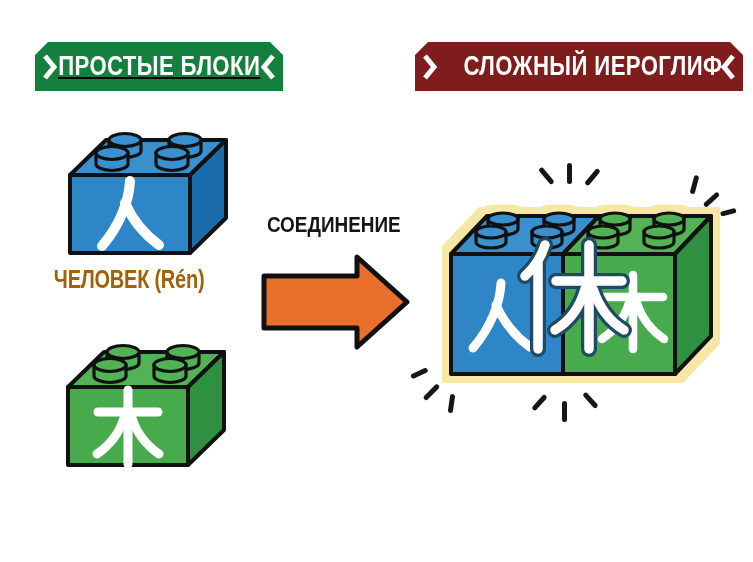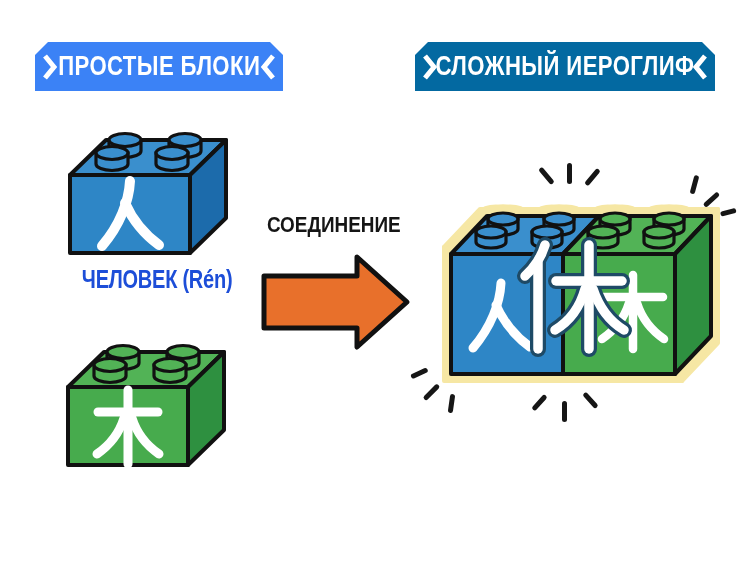--- a/index.html
+++ b/index.html
@@ -5,32 +5,32 @@
   html,body{margin:0;padding:0;background:#ffffff;}
   #stage{
     position:relative;width:753px;height:562px;background:#ffffff;overflow:hidden;
     font-family:"Liberation Sans","DejaVu Sans",sans-serif;
   }
   
   .ribbon{
     position:absolute;height:49px;display:flex;align-items:center;justify-content:center;
     clip-path:polygon(13px 0, calc(100% - 13px) 0, 100% 13px, 100% 100%, 0 100%, 0 13px);
   }
-  .ribbon.blue{background:#3b82f6;}
-  .ribbon.orange{background:#0369a1;}
+  .ribbon.blue{background:#15803d;text-decoration:underline;}
+  .ribbon.orange{background:#7f1d1d;padding-left:28px;}
   .ribbon .chev{position:absolute;top:50%;margin-top:-14px;width:15px;height:28px;}
   .ribbon .chev.left{left:7px;}
   .ribbon .chev.right{right:7px;}
   .ribbon-text{
     color:#ffffff;font-weight:700;font-size:27px;line-height:1;letter-spacing:.5px;
     display:inline-block;transform:scaleX(.82);transform-origin:center;white-space:nowrap;
   }
   
   .caption{
-    position:absolute;text-align:right;color:#1d4ed8;font-weight:700;font-size:25px;line-height:1.05;
+    position:absolute;text-align:left;color:#a16207;font-weight:700;font-size:25px;line-height:1.05;
   }
   .caption .condensed{display:inline-block;transform:scaleX(.8);transform-origin:center;white-space:nowrap;letter-spacing:-.3px;}
   .connector-caption{
     position:absolute;text-align:center;color:#151515;font-weight:700;font-size:22px;line-height:1;
   }
   .connector-caption .condensed{display:inline-block;transform:scaleX(.86);transform-origin:center;white-space:nowrap;}
   
   svg{position:absolute;overflow:visible;}
   .face{stroke:#111111;stroke-width:4;stroke-linejoin:round;}
   .blk-blue .face-top{fill:#3a8fcd;} .blk-blue .face-side{fill:#1c6bab;} .blk-blue .face-front{fill:#2e86c6;} .blk-blue .stud{fill:#3a8fcd;}

